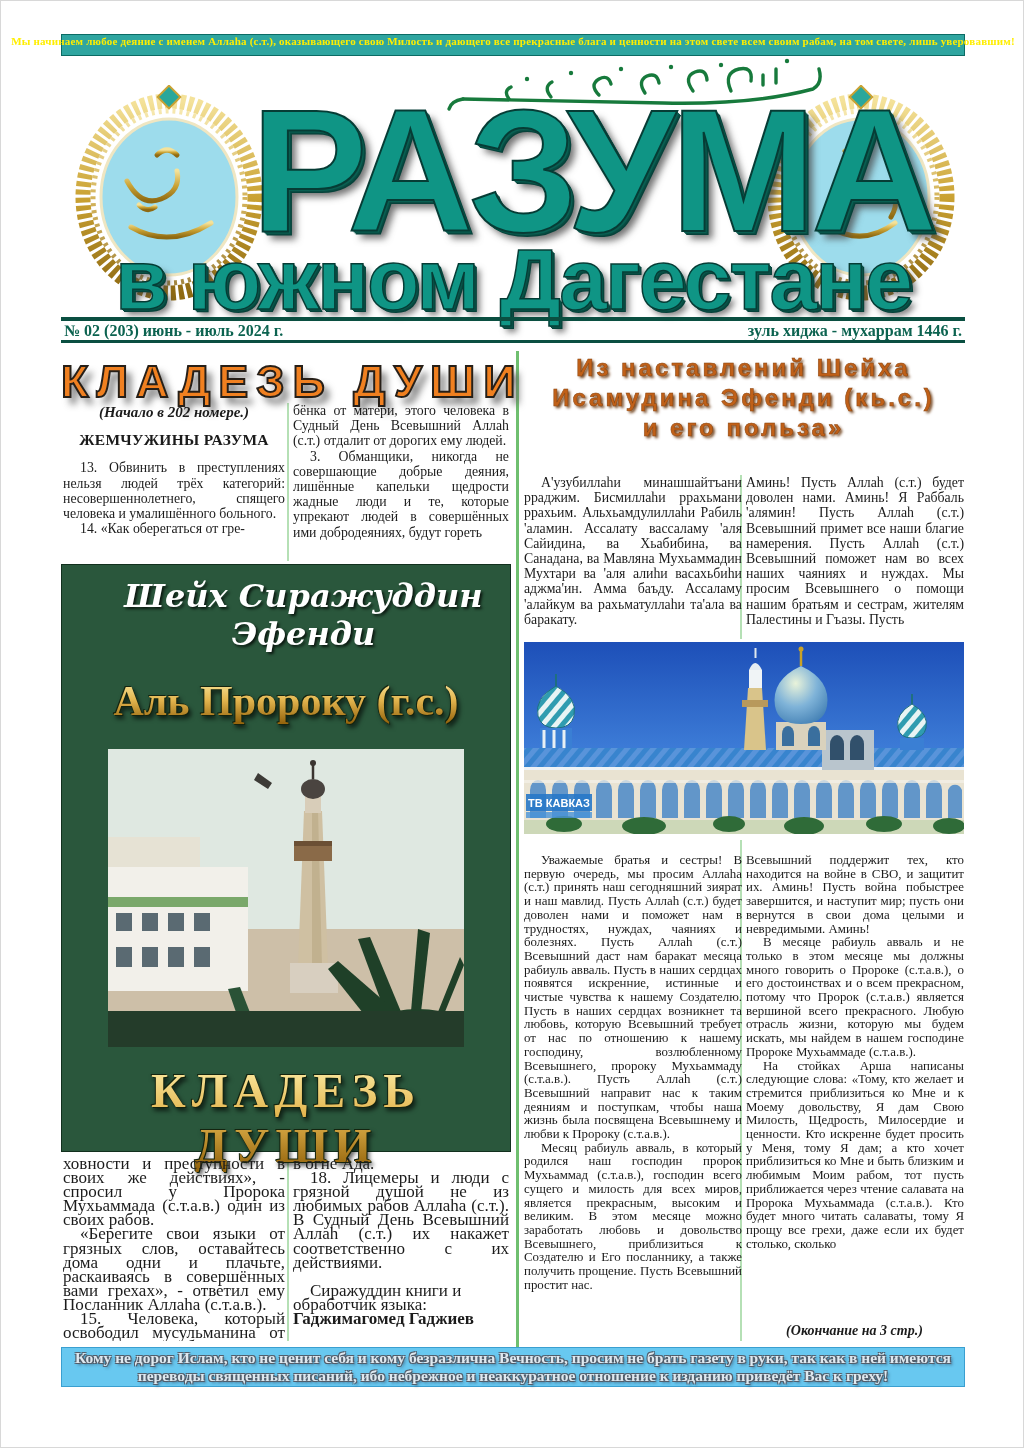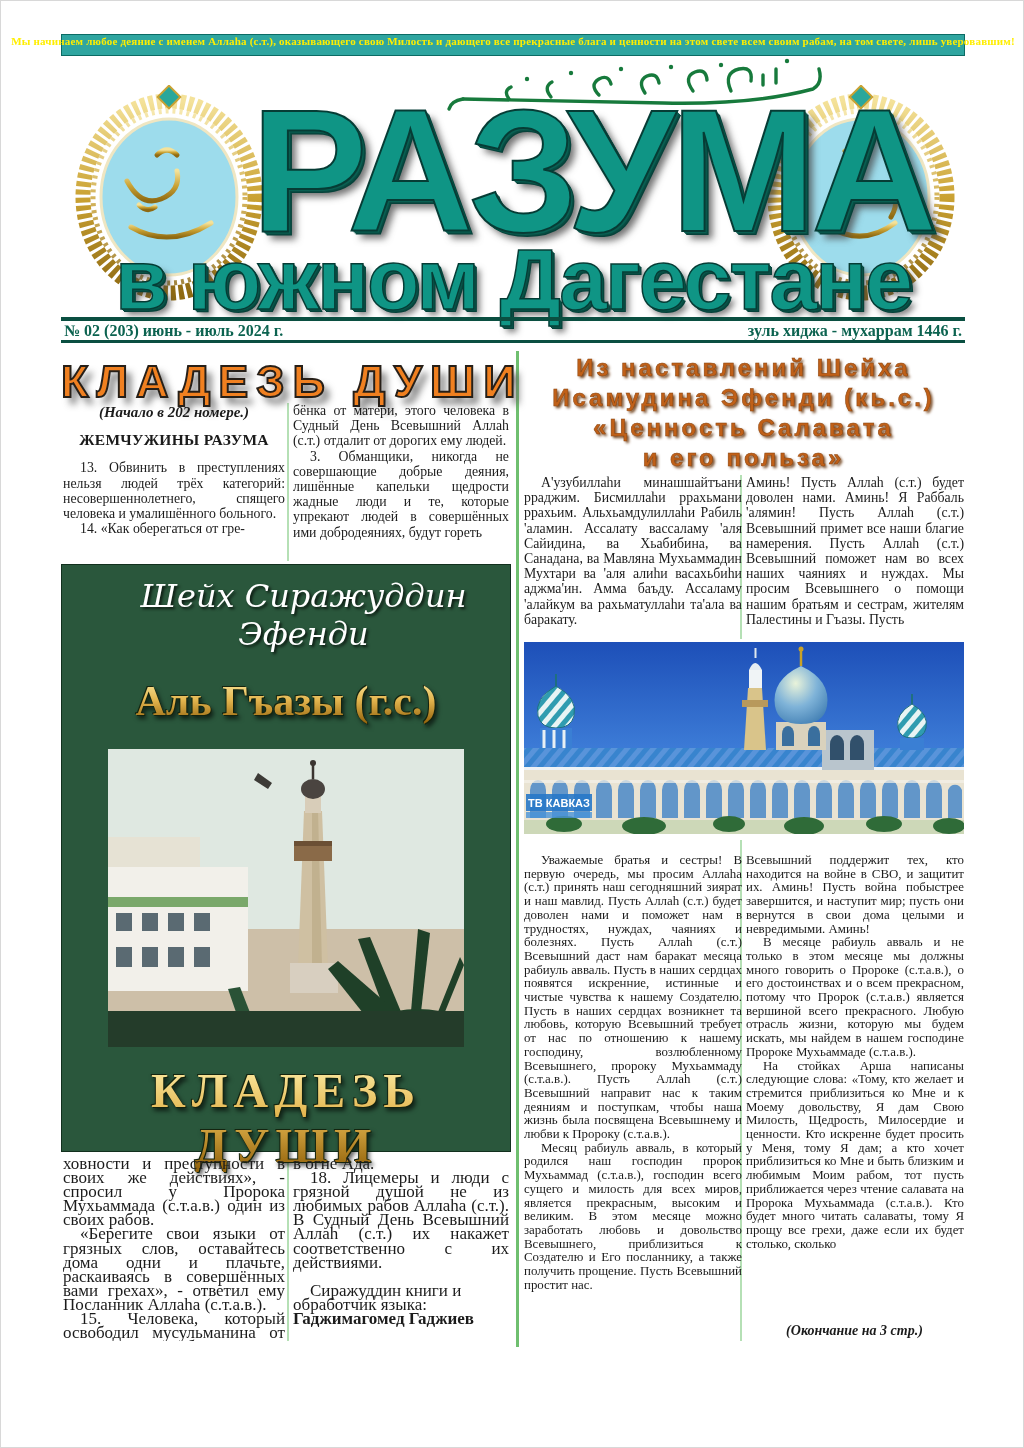--- a/index.html
+++ b/index.html
@@ -54,21 +54,21 @@
   
   .green-block{position:absolute;left:60px;top:563px;width:450px;height:588px;box-sizing:border-box;
       border:1px solid #12301e;text-align:center;background-color:#2a573c;
       background-image:
         repeating-linear-gradient(45deg,rgba(178,228,190,.5) 0 3px,rgba(178,228,190,0) 3px 15px),
         repeating-linear-gradient(-45deg,rgba(160,218,176,.42) 0 3px,rgba(0,0,0,0) 3px 15px),
         repeating-linear-gradient(0deg,rgba(0,0,0,.28) 0 2px,transparent 2px 30px),
         repeating-linear-gradient(90deg,rgba(0,0,0,.28) 0 2px,transparent 2px 30px),
         repeating-conic-gradient(from 45deg,#1e4a31 0% 12.5%,#41male 0,#3c7050 12.5% 25%);
       background-size:auto,auto,auto,auto,60px 60px;}
-  .script-title{margin-top:12px;font-family:"DejaVu Serif",serif;font-style:italic;font-weight:normal;
+  .script-title{margin-top:12px;font-family:"DejaVu Serif",serif;font-style:italic;font-weight:bold;
       font-size:32px;color:#ffffff;text-shadow:2px 2px 3px rgba(0,0,0,.75);padding-left:35px;}
   .gold{background:linear-gradient(#fdeea8,#e3b54e 48%,#96660e 95%);
       -webkit-background-clip:text;background-clip:text;color:transparent;
       filter:drop-shadow(1px 1px 0 #14240f) drop-shadow(-1px -1px 0 #14240f) drop-shadow(2px 3px 2px rgba(0,0,0,.6));}
   .gold-title{margin-top:24px;font-family:"Liberation Serif",serif;font-weight:bold;font-size:42px;display:inline-block;}
   .gold-footer{margin-top:16px;font-family:"Liberation Serif",serif;font-weight:bold;font-size:48px;
       letter-spacing:6px;display:inline-block;}
   .inner-photo{display:block;margin:24px auto 0 auto;}
   
   .mosque-photo{position:absolute;left:523px;top:641px;width:440px;height:192px;}
@@ -169,21 +169,21 @@
     <p class="ind">13. Обвинить в преступлениях нельзя людей трёх категорий: несовершеннолетнего, спящего человека и умалишённого больного.</p>
     <p class="ind">14. «Как оберегаться от гре-</p>
   </div>
   <div class="col sz-a" style="left:292px;top:402px;width:216px;height:158px;">
     <p>бёнка от матери, этого человека в Судный День Всевышний Аллаһ (с.т.) отдалит от дорогих ему людей.</p>
     <p class="ind">3. Обманщики, никогда не совершающие добрые деяния, лишённые капельки щедрости жадные люди и те, которые упрекают людей в совершённых ими добродеяниях, будут гореть</p>
   </div>
 
   <div class="green-block">
     <div class="script-title">Шейх Сиражуддин Эфенди</div>
-    <div><span class="gold gold-title">Аль Гъазы (г.с.)</span></div>
+    <div><span class="gold gold-title">Аль Пророку (г.с.)</span></div>
     <svg class="inner-photo" width="356" height="298" viewBox="0 0 356 298">
       <rect width="356" height="298" fill="#dfe8e1"></rect>
       <rect y="180" width="356" height="118" fill="#cdbfa8"></rect>
       <rect x="0" y="88" width="92" height="94" fill="#e6e2d4"></rect>
       <rect x="0" y="118" width="140" height="124" fill="#f2f0ea"></rect>
       <rect x="0" y="148" width="140" height="10" fill="#7aa86a"></rect>
       <g fill="#5a6a72">
         <rect x="8" y="164" width="16" height="18"></rect>
           <rect x="34" y="164" width="16" height="18"></rect>
         <rect x="60" y="164" width="16" height="18"></rect>
@@ -228,21 +228,20 @@
   <div class="col sz-b" style="left:292px;top:1156px;width:216px;height:184px;">
     <p>в огне Ада.</p>
     <p class="ind">18. Лицемеры и люди с грязной душой не из любимых рабов Аллаһа (с.т.). В Судный День Всевышний Аллаһ (с.т.) их накажет соответственно с их действиями.</p>
     <p class="credit"><span>Сиражуддин книги и обработчик языка: </span><span class="b">Гаджимагомед Гаджиев</span></p>
     <p class="credit"><span>Консультант: </span><span class="b">Устаз Исамудин-Хаджи Саидов</span></p>
   </div>
 
   <div class="hl-right">
     <div>Из наставлений Шейха</div>
     <div>Исамудина Эфенди (кь.с.)</div>
-    <div>«Ценность Салавата</div>
     <div>и его польза»</div>
   </div>
 
   <div class="col sz-a" style="left:745px;top:474px;width:218px;height:162px;">
     <p>Аминь! Пусть Аллаһ (с.т.) будет доволен нами. Аминь! Я Раббаль 'алямин! Пусть Аллаһ (с.т.) Всевышний примет все наши благие намерения. Пусть Аллаһ (с.т.) Всевышний поможет нам во всех наших чаяниях и нуждах. Мы просим Всевышнего о помощи нашим братьям и сестрам, жителям Палестины и Гъазы. Пусть</p>
   </div>
   <div class="col sz-a" style="left:523px;top:474px;width:218px;height:162px;">
     <p class="ind">А'узубиллаһи минашшайтъани рраджим. Бисмиллаһи ррахьмани ррахьим. Альхьамдулиллаһи Рабиль 'аламин. Ассалату вассаламу 'аля Сайидина, ва Хьабибина, ва Санадана, ва Мавляна Мухьаммадин Мухтари ва 'аля алиһи васахьбиһи аджма'ин. Амма баъду. Ассаламу 'алайкум ва рахьматуллаһи та'ала ва баракату.</p>
   </div>
 
@@ -354,14 +353,17 @@
     <p class="ind">Уважаемые братья и сестры! В первую очередь, мы просим Аллаһа (с.т.) принять наш сегодняшний зиярат и наш мавлид. Пусть Аллаһ (с.т.) будет доволен нами и поможет нам в трудностях, нуждах, чаяниях и болезнях. Пусть Аллаһ (с.т.) Всевышний даст нам баракат месяца рабиуль авваль. Пусть в наших сердцах появятся искренние, истинные и чистые чувства к нашему Создателю. Пусть в наших сердцах возникнет та любовь, которую Всевышний требует от нас по отношению к нашему господину, возлюбленному Всевышнего, пророку Мухьаммаду (с.т.а.в.). Пусть Аллаһ (с.т.) Всевышний направит нас к таким деяниям и поступкам, чтобы наша жизнь была посвящена Всевышнему и любви к Пророку (с.т.а.в.).</p>
     <p class="ind">Месяц рабиуль авваль, в который родился наш господин пророк Мухьаммад (с.т.а.в.), господин всего сущего и милость для всех миров, является прекрасным, высоким и великим. В этом месяце можно заработать любовь и довольство Всевышнего, приблизиться к Создателю и Его посланнику, а также получить прощение. Пусть Всевышний простит нас.</p>
   </div>
   <div class="col sz-c" style="left:745px;top:841px;width:218px;height:478px;">
     <p>Всевышний поддержит тех, кто находится на войне в СВО, и защитит их. Аминь! Пусть война побыстрее завершится, и наступит мир; пусть они вернутся в свои дома целыми и невредимыми. Аминь!</p>
     <p class="ind">В месяце рабиуль авваль и не только в этом месяце мы должны много говорить о Пророке (с.т.а.в.), о его достоинствах и о всем прекрасном, потому что Пророк (с.т.а.в.) является вершиной всего прекрасного. Любую отрасль жизни, которую мы будем искать, мы найдем в нашем господине Пророке Мухьаммаде (с.т.а.в.).</p>
     <p class="ind">На стойках Арша написаны следующие слова: «Тому, кто желает и стремится приблизиться ко Мне и к Моему довольству, Я дам Свою Милость, Щедрость, Милосердие и ценности. Кто искренне будет просить у Меня, тому Я дам; а кто хочет приблизиться ко Мне и быть близким и любимым Моим рабом, тот пусть приближается через чтение салавата на Пророка Мухьаммада (с.т.а.в.). Кто будет много читать салаваты, тому Я прощу все грехи, даже если их будет столько, сколько</p>
   </div>
   <div class="endnote">(Окончание на 3 стр.)</div>
 
+  <div class="bottom-banner">
+    <span>Кому не дорог Ислам, кто не ценит себя и кому безразлична Вечность, просим не брать газету в руки, так как в ней имеются переводы священных писаний, ибо небрежное и неаккуратное отношение к изданию приведёт Вас к греху!</span>
+  </div>
 
 </div>
 
 </body></html>

